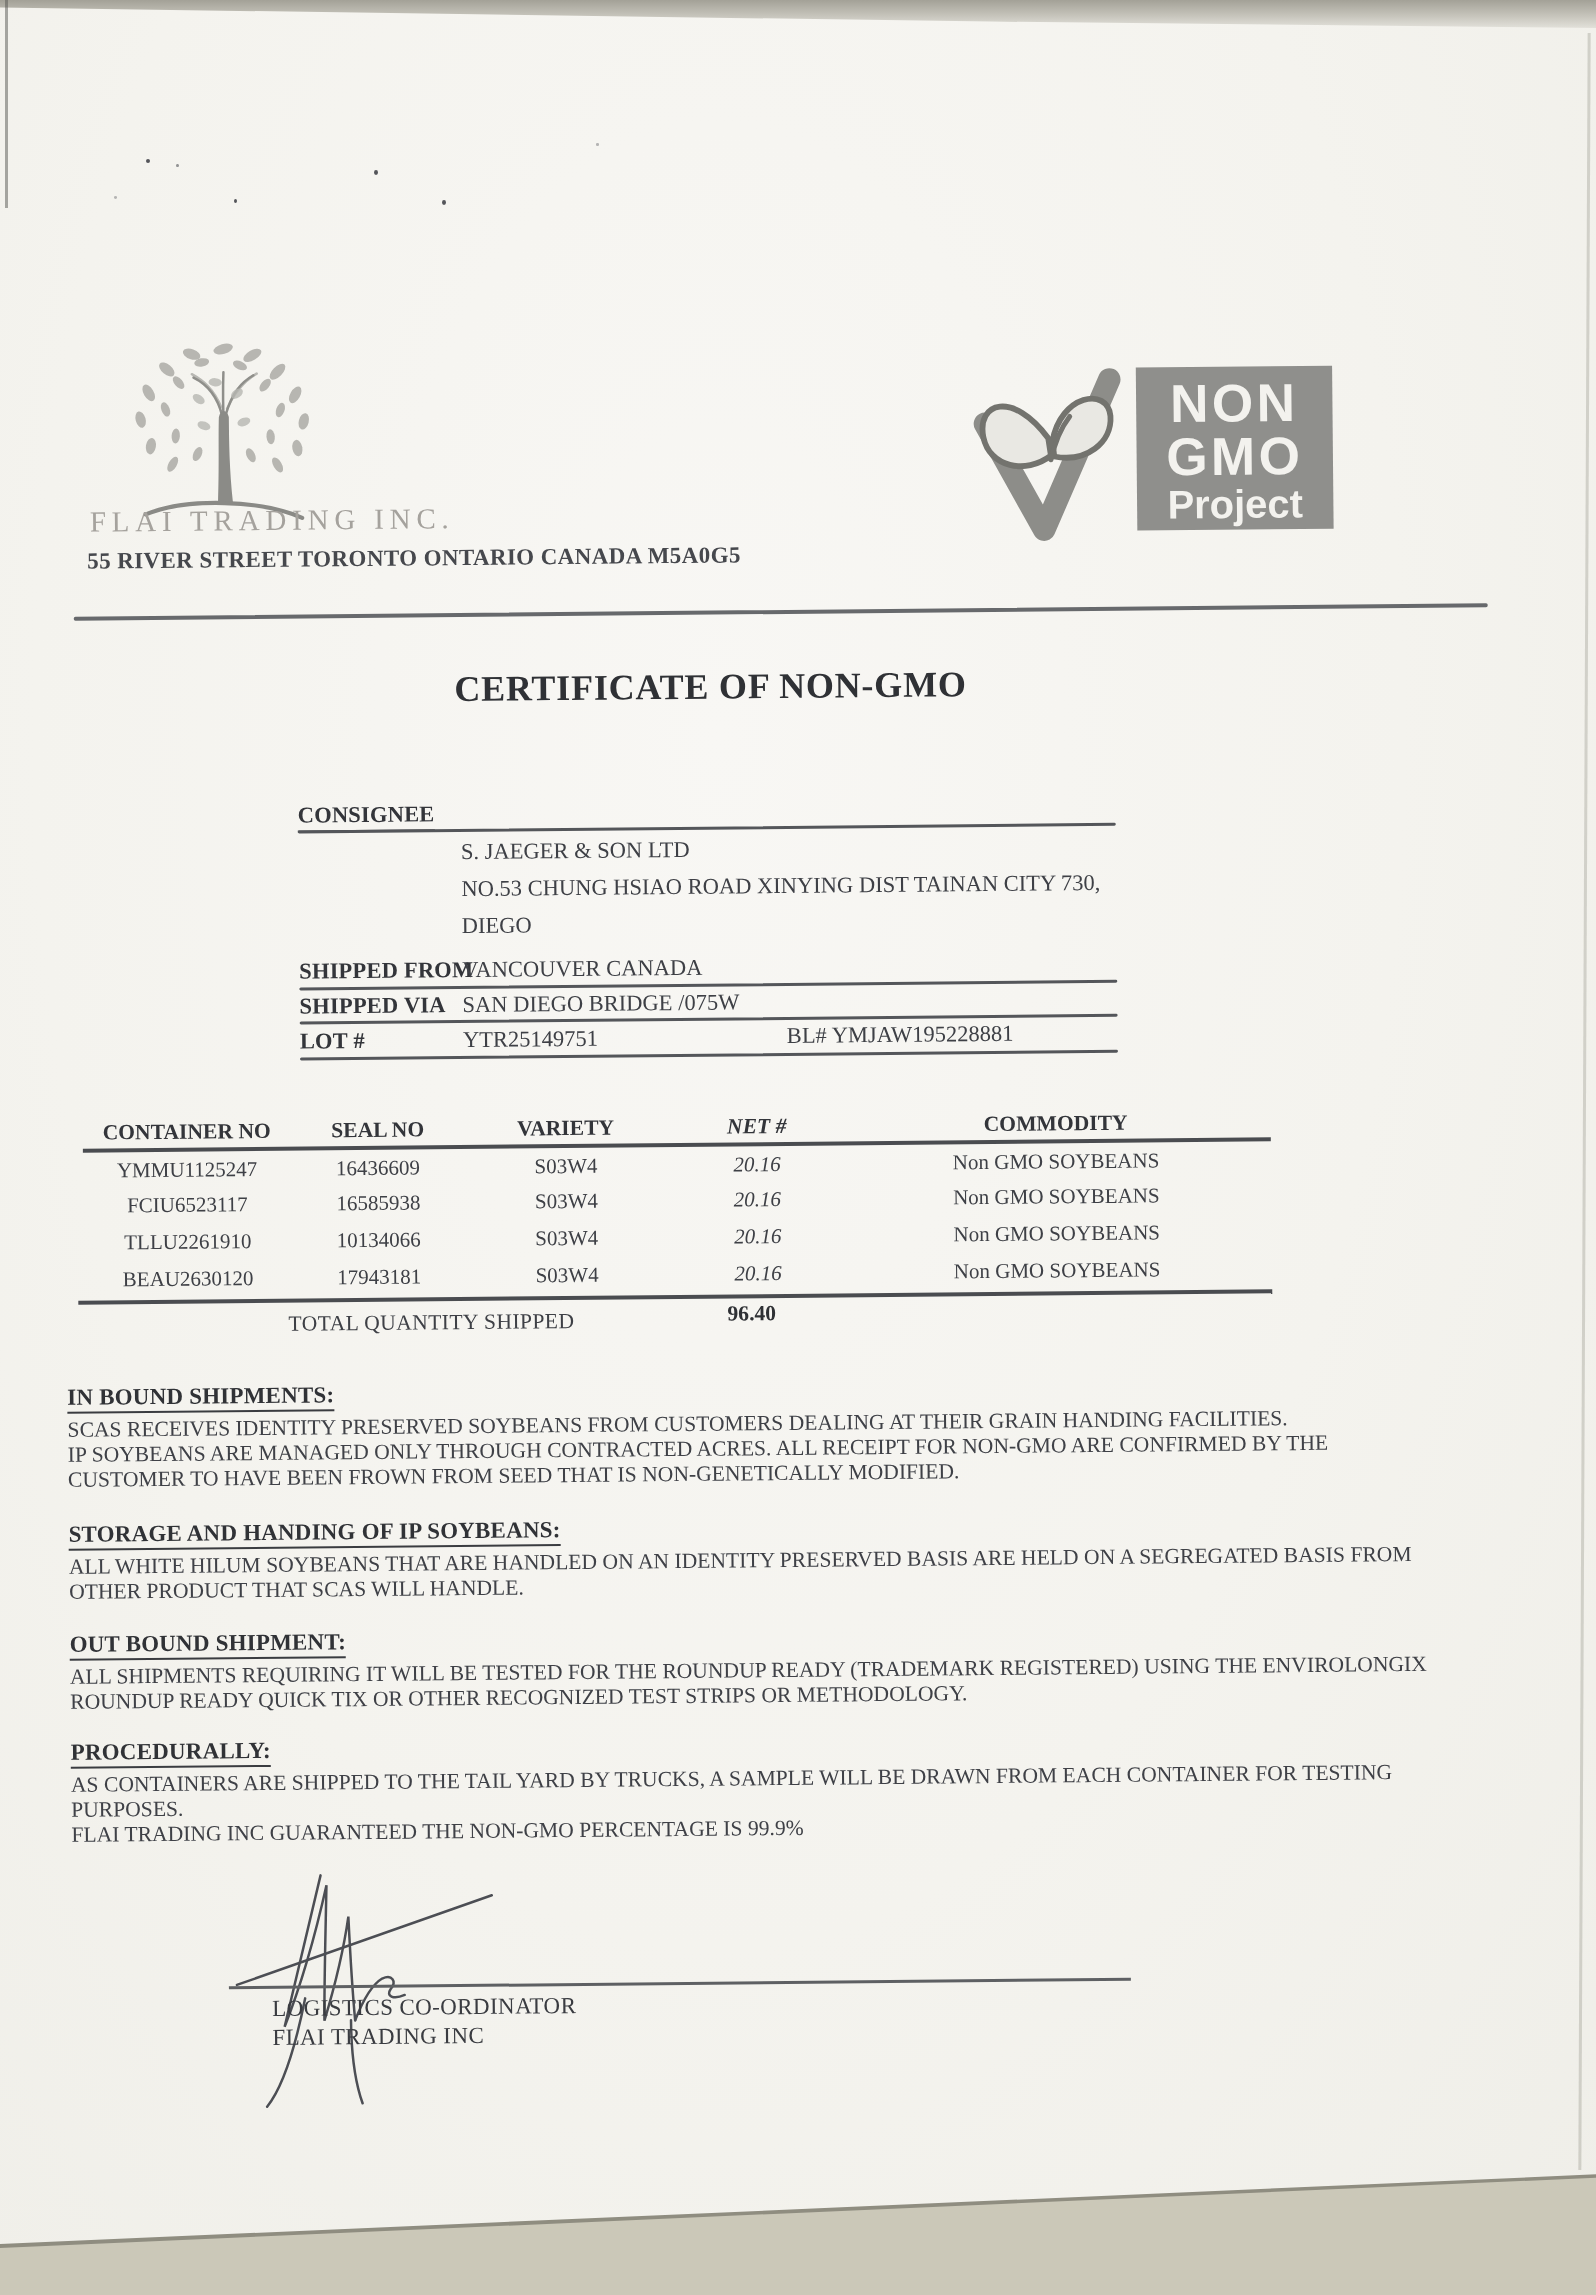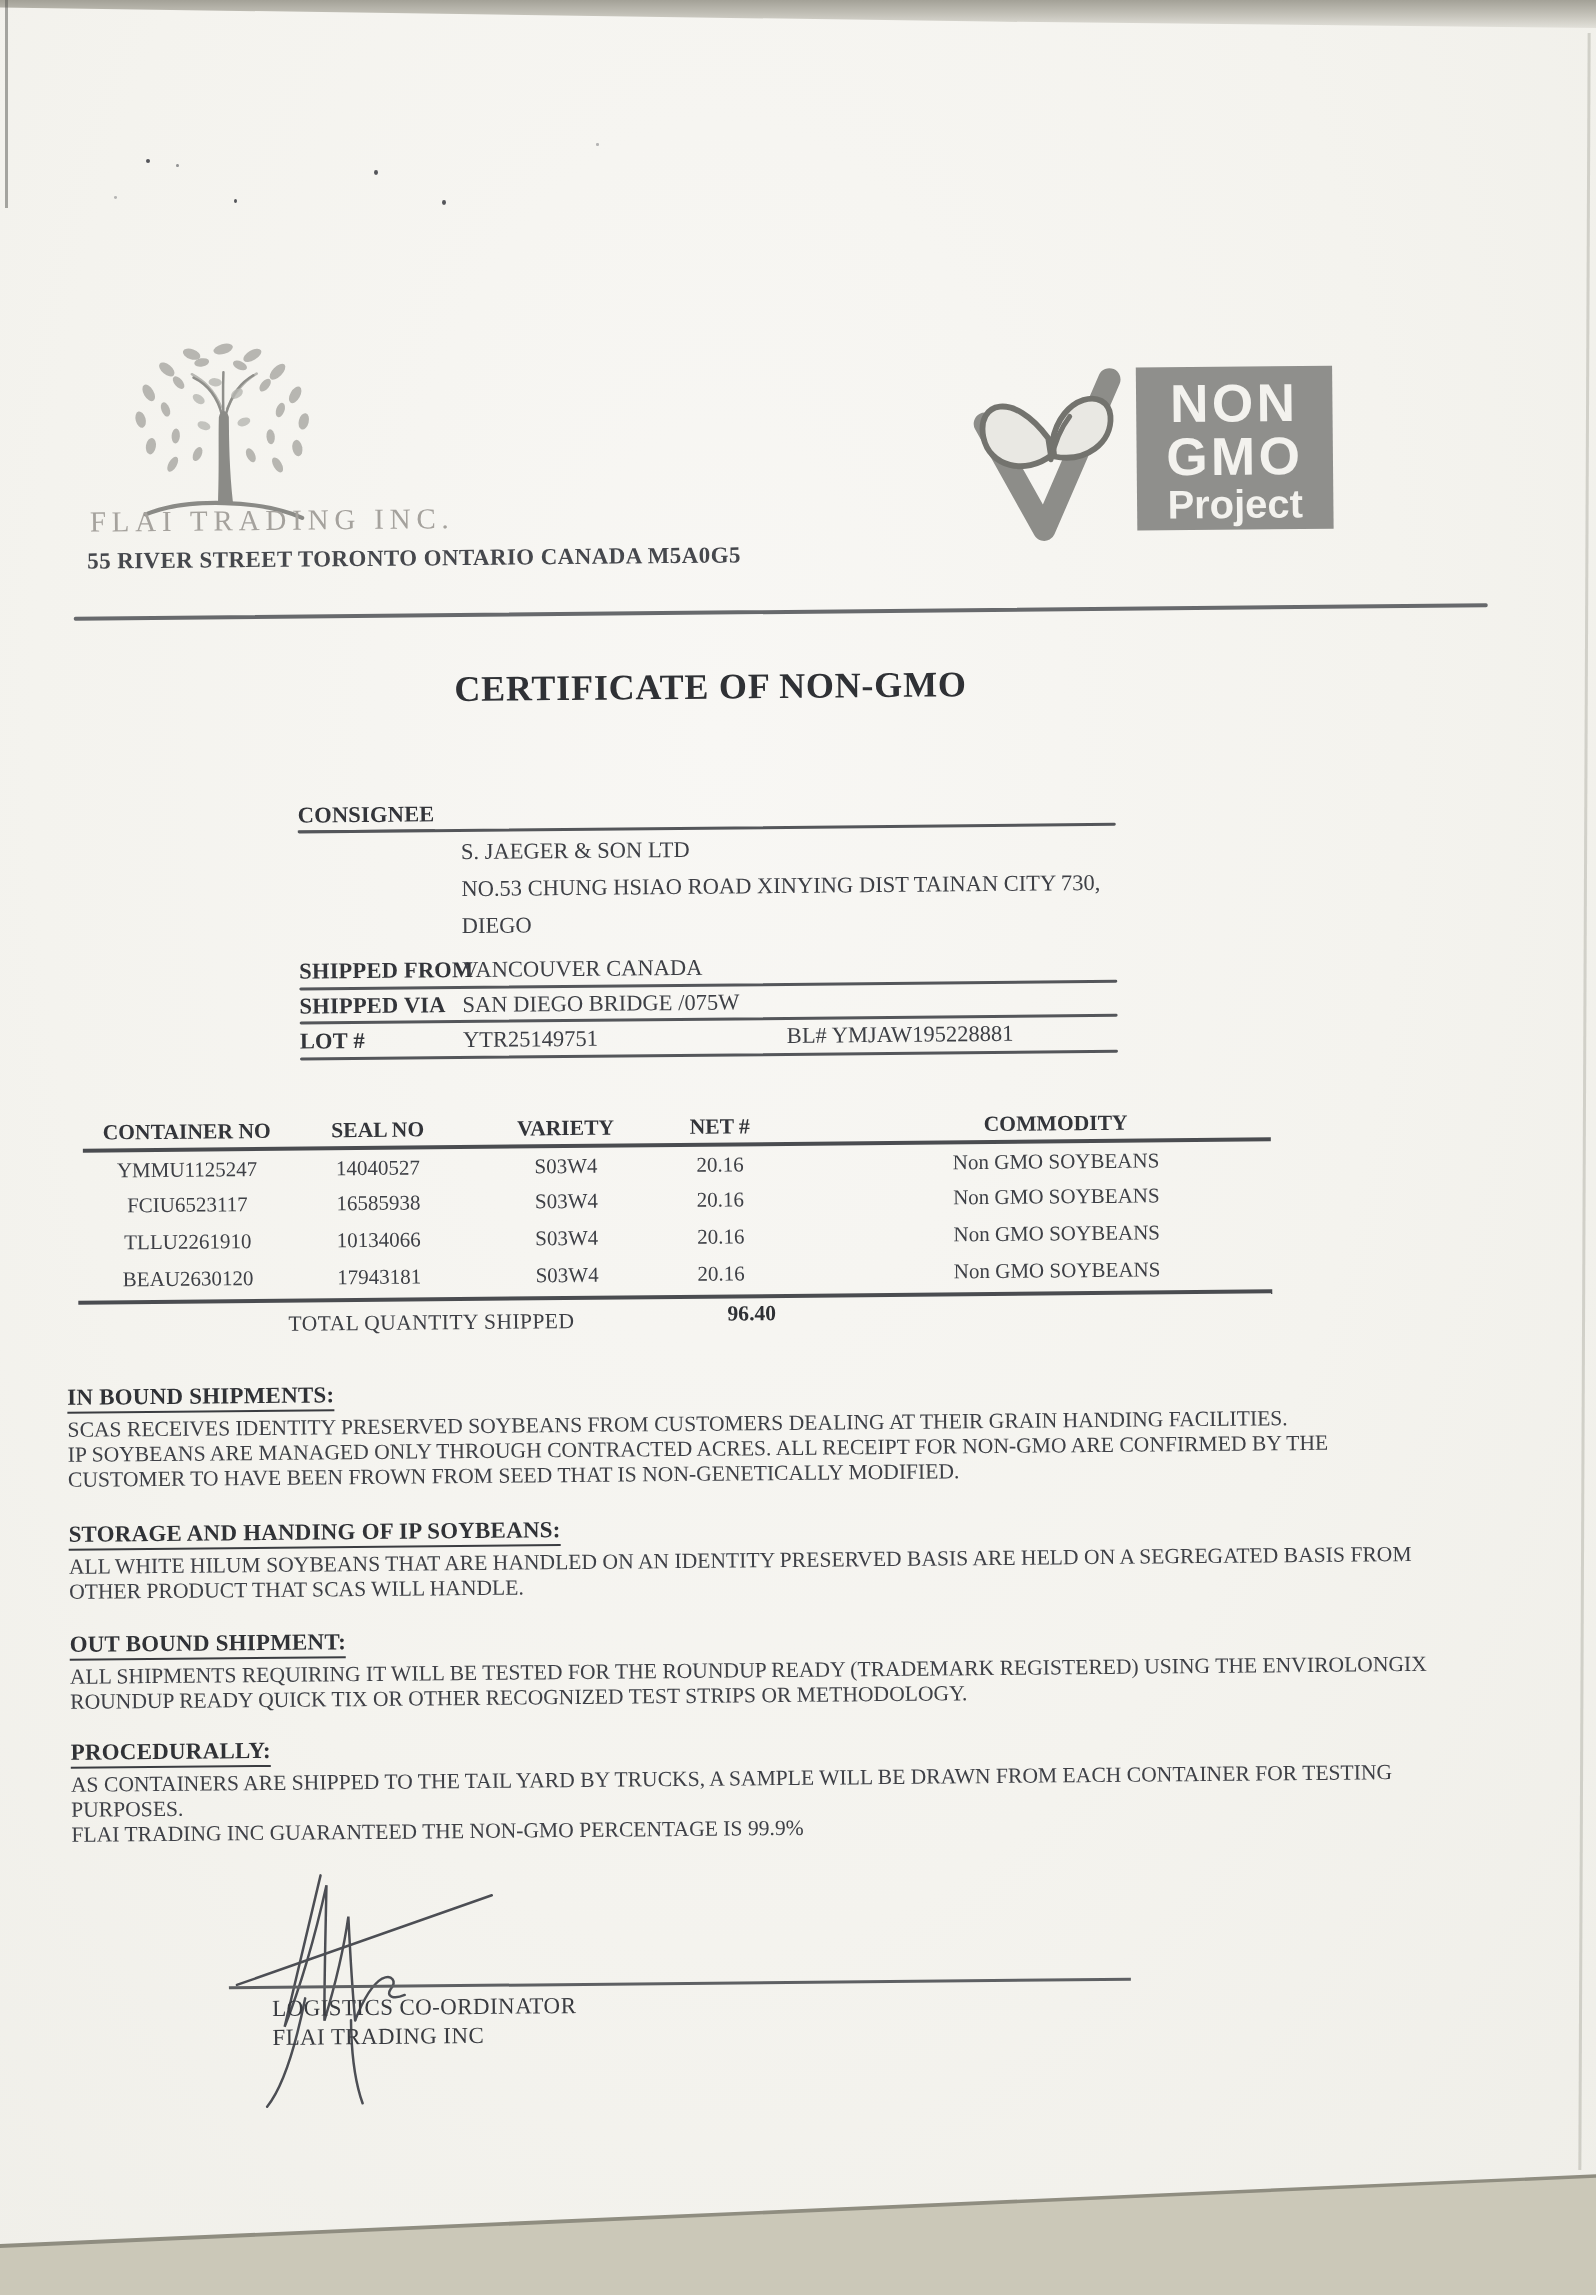--- a/index.html
+++ b/index.html
@@ -49,21 +49,21 @@
   .sv-value{left:464px;top:996px;}
   .sv-rule{left:301px;top:1024px;width:818px;}
   .lot-label{left:301px;top:1031px;}
   .lot-value{left:464px;top:1031px;}
   .bl-value{left:788px;top:1030px;}
   .lot-rule{left:301px;top:1060px;width:818px;}
 
   .t-head span,.t-row span{position:absolute;transform:translateX(-50%);white-space:nowrap;}
   .t-head{left:0;top:1121px;width:1597px;font-size:21.6px;font-weight:bold;color:#33353a;}
   .t-row{left:0;width:1597px;font-size:21px;color:#3e4046;}
-  .c0{left:187px;} .c1{left:378px;} .c2{left:566px;} .c3{left:720px;} .c4{left:1056px;}
+  .c0{left:187px;} .c1{left:378px;} .c2{left:566px;} .c3{left:757px;font-style:italic;} .c4{left:1056px;}
   .head-rule{left:83px;top:1149px;width:1188px;height:4.2px;background:#4a4c50;}
   .total-rule{left:77px;top:1301px;width:1194px;height:4.2px;background:#4a4c50;}
   .total-label{left:287px;top:1314px;font-size:21.6px;color:#3e4046;letter-spacing:0.4px;}
   .total-value{left:726px;top:1308px;font-size:21.6px;font-weight:bold;color:#2f3135;}
 
   .section{position:absolute;left:65px;width:1431px;}
   .section h3{margin:0 0 4.2px 0;display:inline-block;font-size:23px;font-weight:bold;color:#303236;
     border-bottom:2.5px solid #3a3c40;padding-bottom:0.8px;letter-spacing:0.2px;}
   .section .bline{font-size:21.6px;line-height:25px;white-space:nowrap;color:#3f4147;}
   #sec0{top:1385px;} #sec1{top:1522px;} #sec2{top:1632px;} #sec3{top:1740px;}
@@ -176,21 +176,21 @@
       <span class="c0">CONTAINER NO</span>
       <span class="c1">SEAL NO</span>
       <span class="c2">VARIETY</span>
       <span class="c3">NET #</span>
       <span class="c4">COMMODITY</span>
     </div>
     <div class="abs head-rule"></div>
 
     <div class="abs t-row" style="top:1159px;">
       <span class="c0">YMMU1125247</span>
-      <span class="c1">14040527</span>
+      <span class="c1">16436609</span>
       <span class="c2">S03W4</span>
       <span class="c3">20.16</span>
       <span class="c4">Non GMO SOYBEANS</span>
     </div>
     <div class="abs t-row" style="top:1194px;">
       <span class="c0">FCIU6523117</span>
       <span class="c1">16585938</span>
       <span class="c2">S03W4</span>
       <span class="c3">20.16</span>
       <span class="c4">Non GMO SOYBEANS</span>

